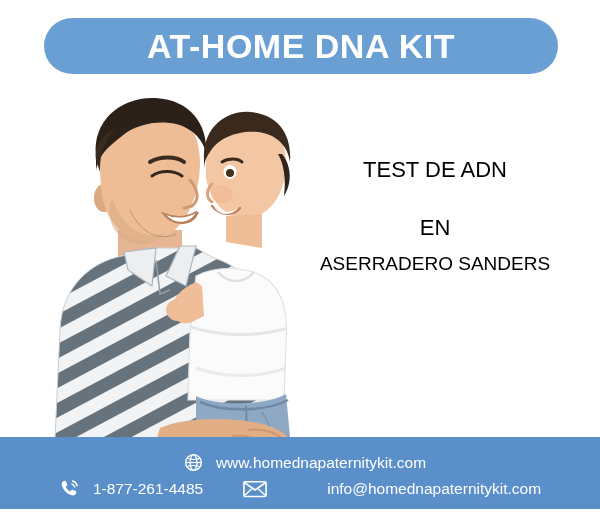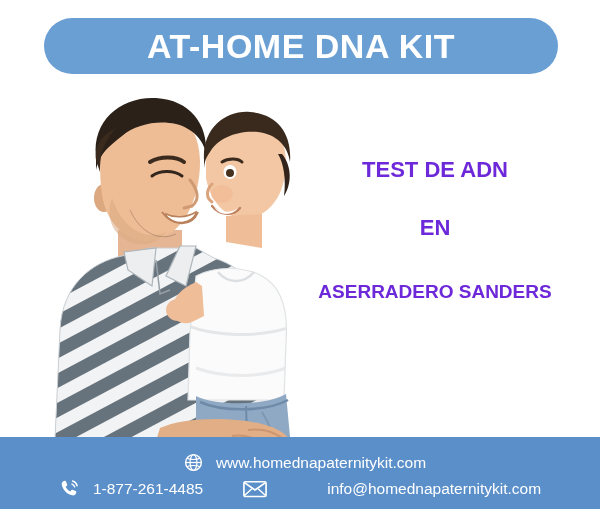--- a/index.html
+++ b/index.html
@@ -57,28 +57,28 @@
   
   .text-block {
     position: absolute;
     left: 285px;
     top: 158px;
     width: 300px;
     text-align: center;
     z-index: 4;
   }
   .headline {
-    color: #6d28d9;
-    font-weight: bold;
+    color: #000000;
+    font-weight: normal;
     font-size: 22px;
     line-height: 1.1;
     white-space: nowrap;
   }
   .headline.line1 { margin-bottom: 34px; }
-  .headline.line2 { margin-bottom: 42px; }
+  .headline.line2 { margin-bottom: 14px; }
   .headline.line3 { font-size: 19px; }
 
   
   .footer {
     position: absolute;
     left: 0;
     top: 437px;
     width: 600px;
     height: 72px;
     background: #5b8fc9;

